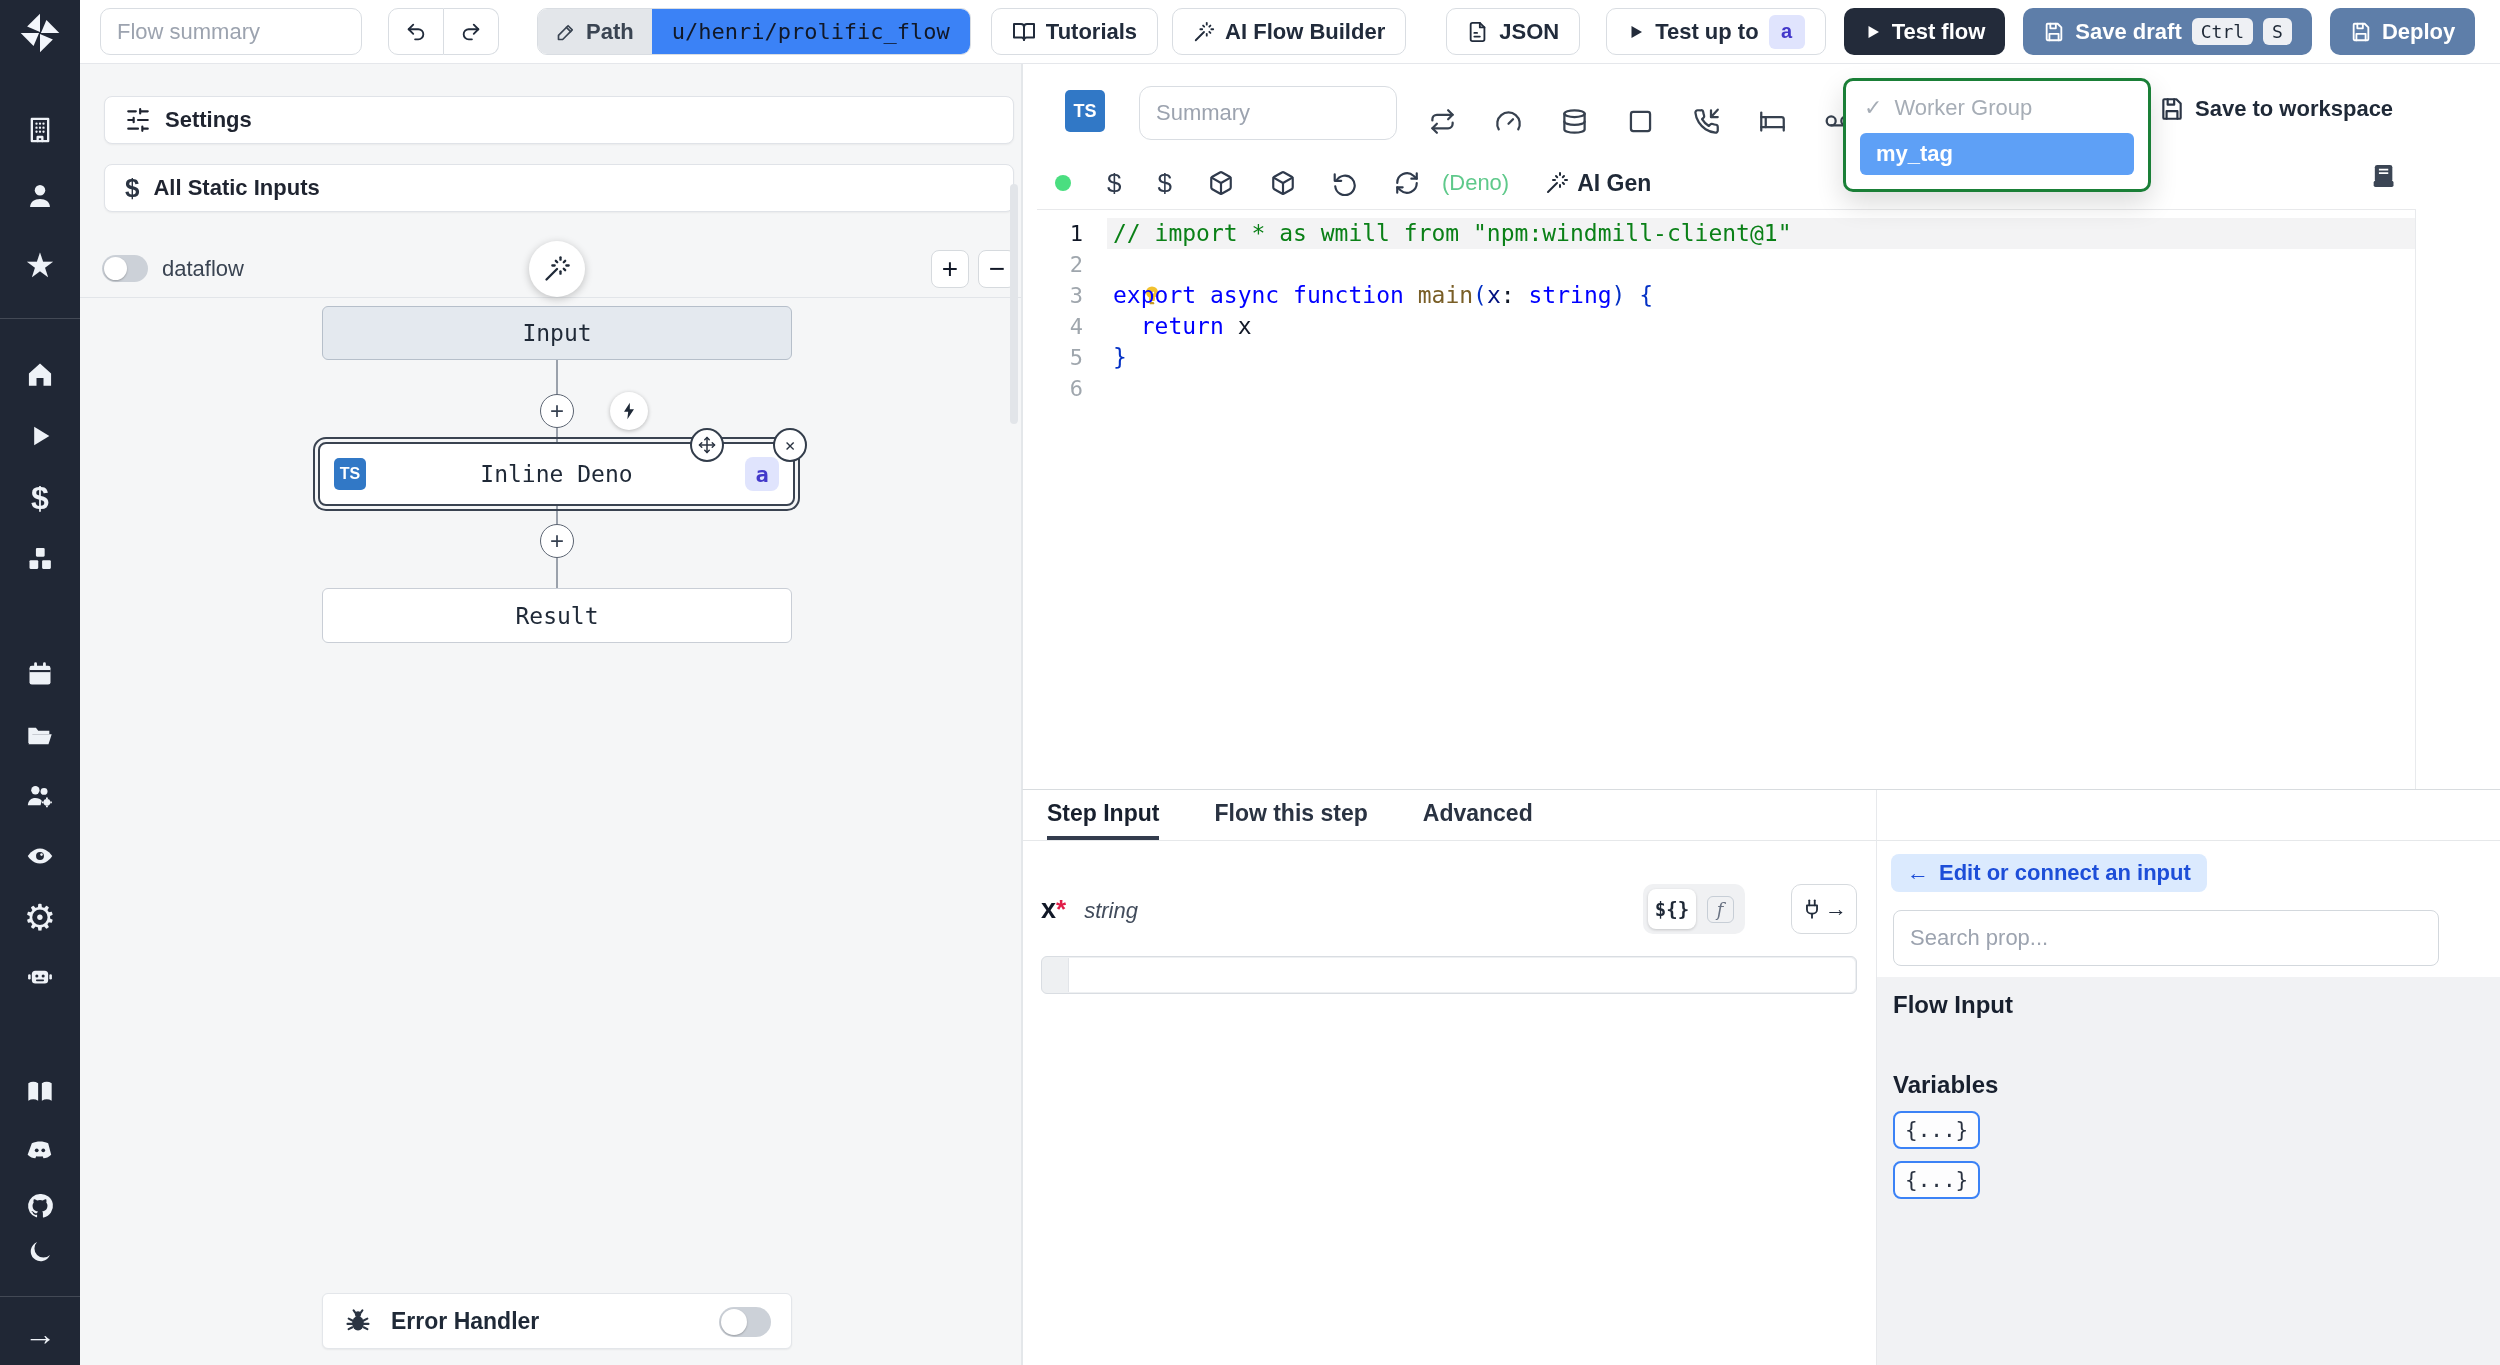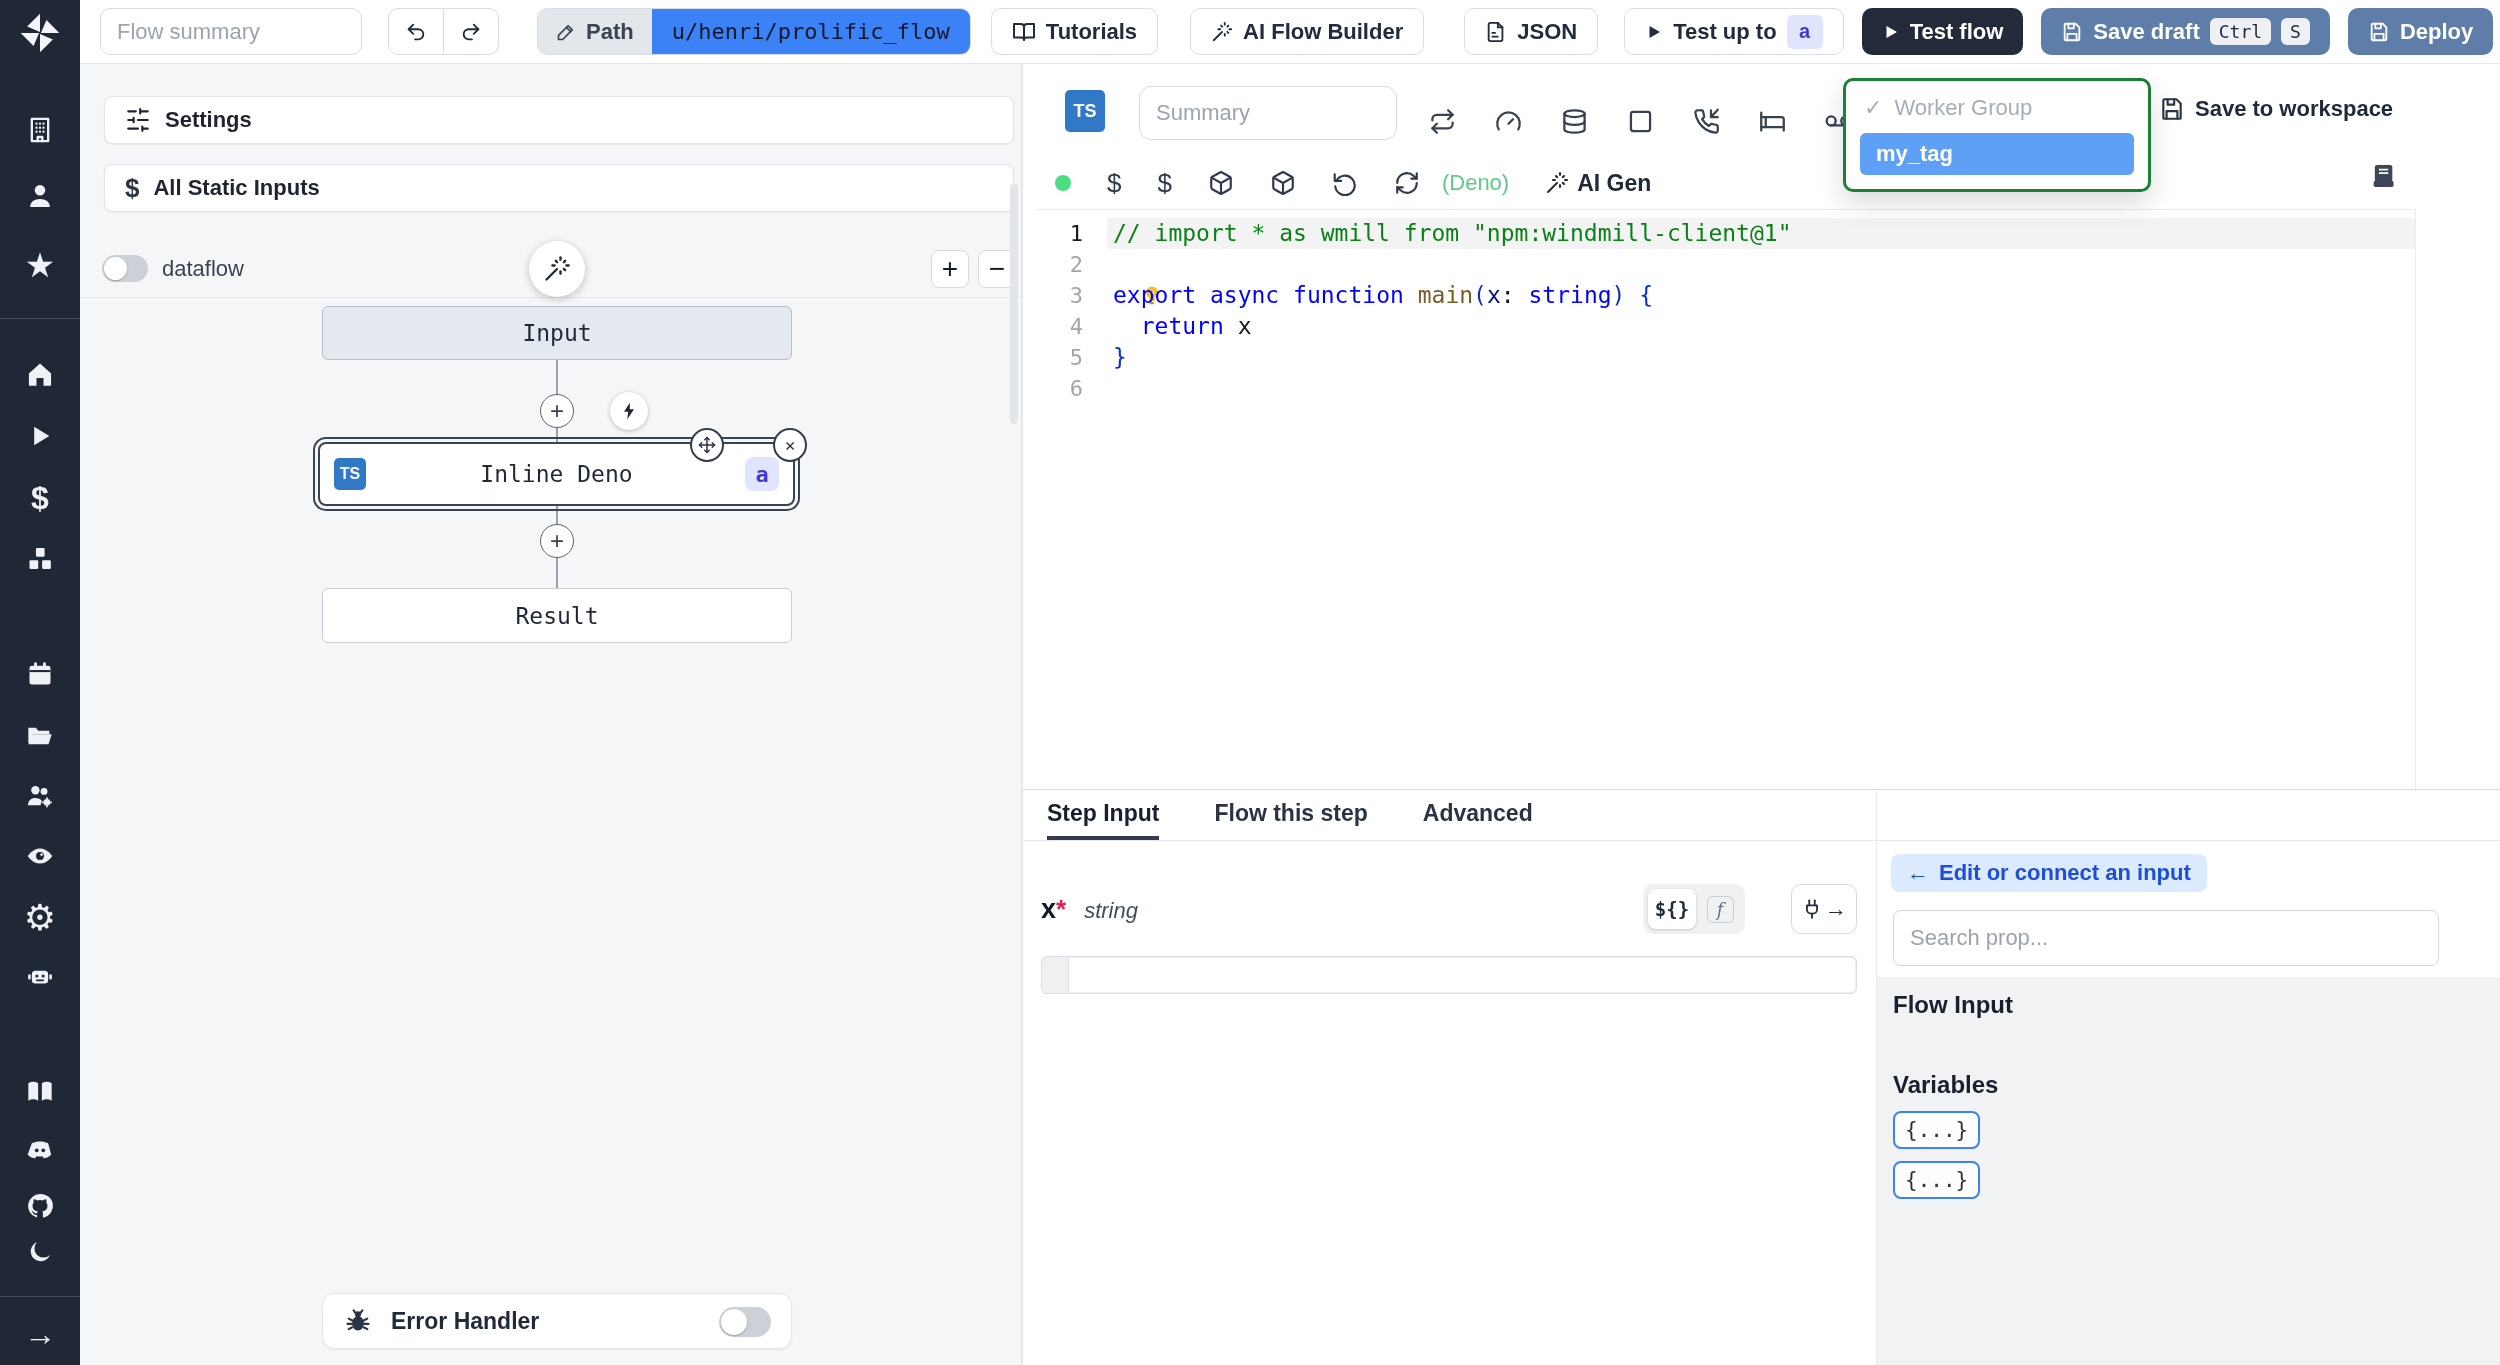--- a/index.html
+++ b/index.html
@@ -48,21 +48,21 @@
   .node-input { top:242px; height:54px; background:#e4e9ef; border:1.5px solid #b6bfca; }
   .node-result { top:524px; height:55px; background:#fff; border:1.5px solid #c9ced6; }
   .node-step { top:378px; left:238px; width:477px; height:64px; background:#fff; border:2.5px solid #3a4351; outline:2.5px solid #3a4351; outline-offset:3px; border-radius:8px; }
   .ts-badge { background:var(--ts_blue); color:#fff; font-weight:800; border-radius:5px; display:flex; align-items:center; justify-content:center; font-family:"Liberation Sans",sans-serif; }
   .node-step .ts-badge { position:absolute; left:14px; width:32px; height:32px; font-size:16px; }
   .node-step .a-badge { position:absolute; right:14px; width:34px; height:34px; background:var(--badge_bg); color:var(--badge_text); border-radius:8px; display:flex; align-items:center; justify-content:center; font-size:22px; font-weight:700; }
   .float-circle { position:absolute; width:34px; height:34px; border-radius:50%; background:#fff; border:2.5px solid #333d4b; display:flex; align-items:center; justify-content:center; color:#2b3442; cursor:pointer; }
   .graph-circle { position:absolute; border-radius:50%; background:#fff; display:flex; align-items:center; justify-content:center; cursor:pointer; }
   .plus-circle { width:34px; height:34px; border:1.5px solid #5b6472; color:#374151; font-size:24px; }
   .bolt-circle { width:38px; height:38px; box-shadow:0 1px 4px rgba(0,0,0,.25); color:#1f2937; }
-  .error-card { position:absolute; left:242px; top:1229px; width:470px; height:56px; background:#fff; border:1px solid #e3e6ea; border-radius:12px; box-shadow:0 1px 2px rgba(0,0,0,.06); display:flex; align-items:center; cursor:pointer; }
+  .error-card { position:absolute; left:242px; top:1229px; width:470px; height:56px; background:#fff; border:1px solid #e3e6ea; border-radius:6px; box-shadow:0 1px 2px rgba(0,0,0,.06); display:flex; align-items:center; cursor:pointer; }
   .panel-scrollthumb { position:absolute; right:3px; top:120px; width:8px; height:240px; background:#e2e5e9; border-radius:4px; }
   .flow-label { font-size:22px; color:#3a4452; }
 
   
   .code-panel { position:absolute; left:1022px; top:64px; right:0; bottom:0; background:#fff; border-left:1px solid #e4e7ea; }
   .cp-inner { position:absolute; left:14px; top:0; right:0; bottom:0; }
   .ed-ts { position:absolute; left:28px; top:26px; width:40px; height:42px; font-size:18px; }
   .summary-input { position:absolute; left:102px; top:22px; width:258px; height:54px; border-radius:12px; }
   .icons-row1 { position:absolute; left:392px; top:44px; display:flex; gap:39px; color:#37414f; }
   .icons-row2 { position:absolute; left:18px; top:98px; height:42px; display:flex; align-items:center; gap:36px; color:#2f3a4c; }
@@ -265,21 +265,21 @@
       </span>
       <span class="path-right">u/henri/prolific_flow</span>
     </span>
     <button class="btn" style="margin-left:20px">
       <svg class="stroke-ic" width="24" height="24" viewBox="0 0 24 24">
           <path d="M2 4h7a3 3 0 0 1 3 3v13a2.5 2.5 0 0 0-2.5-2.5H2z"></path>
           <path d="M22 4h-7a3 3 0 0 0-3 3v13a2.5 2.5 0 0 1 2.5-2.5H22z"></path>
         </svg>
       <span>Tutorials</span>
     </button>
-    <button class="btn" style="margin-left:32px">
+    <button class="btn" style="margin-left:14px">
       <svg class="stroke-ic" width="22" height="22" viewBox="0 0 24 24">
           <path d="m3 21 9-9"></path>
           <path d="M15 4V2"></path>
           <path d="M15 16v-2"></path>
           <path d="M8 9h2"></path>
           <path d="M20 9h2"></path>
           <path d="M17.8 11.8 19 13"></path>
           <path d="M17.8 6.2 19 5"></path>
           <path d="M12.2 6.2 11 5"></path>
         </svg>

